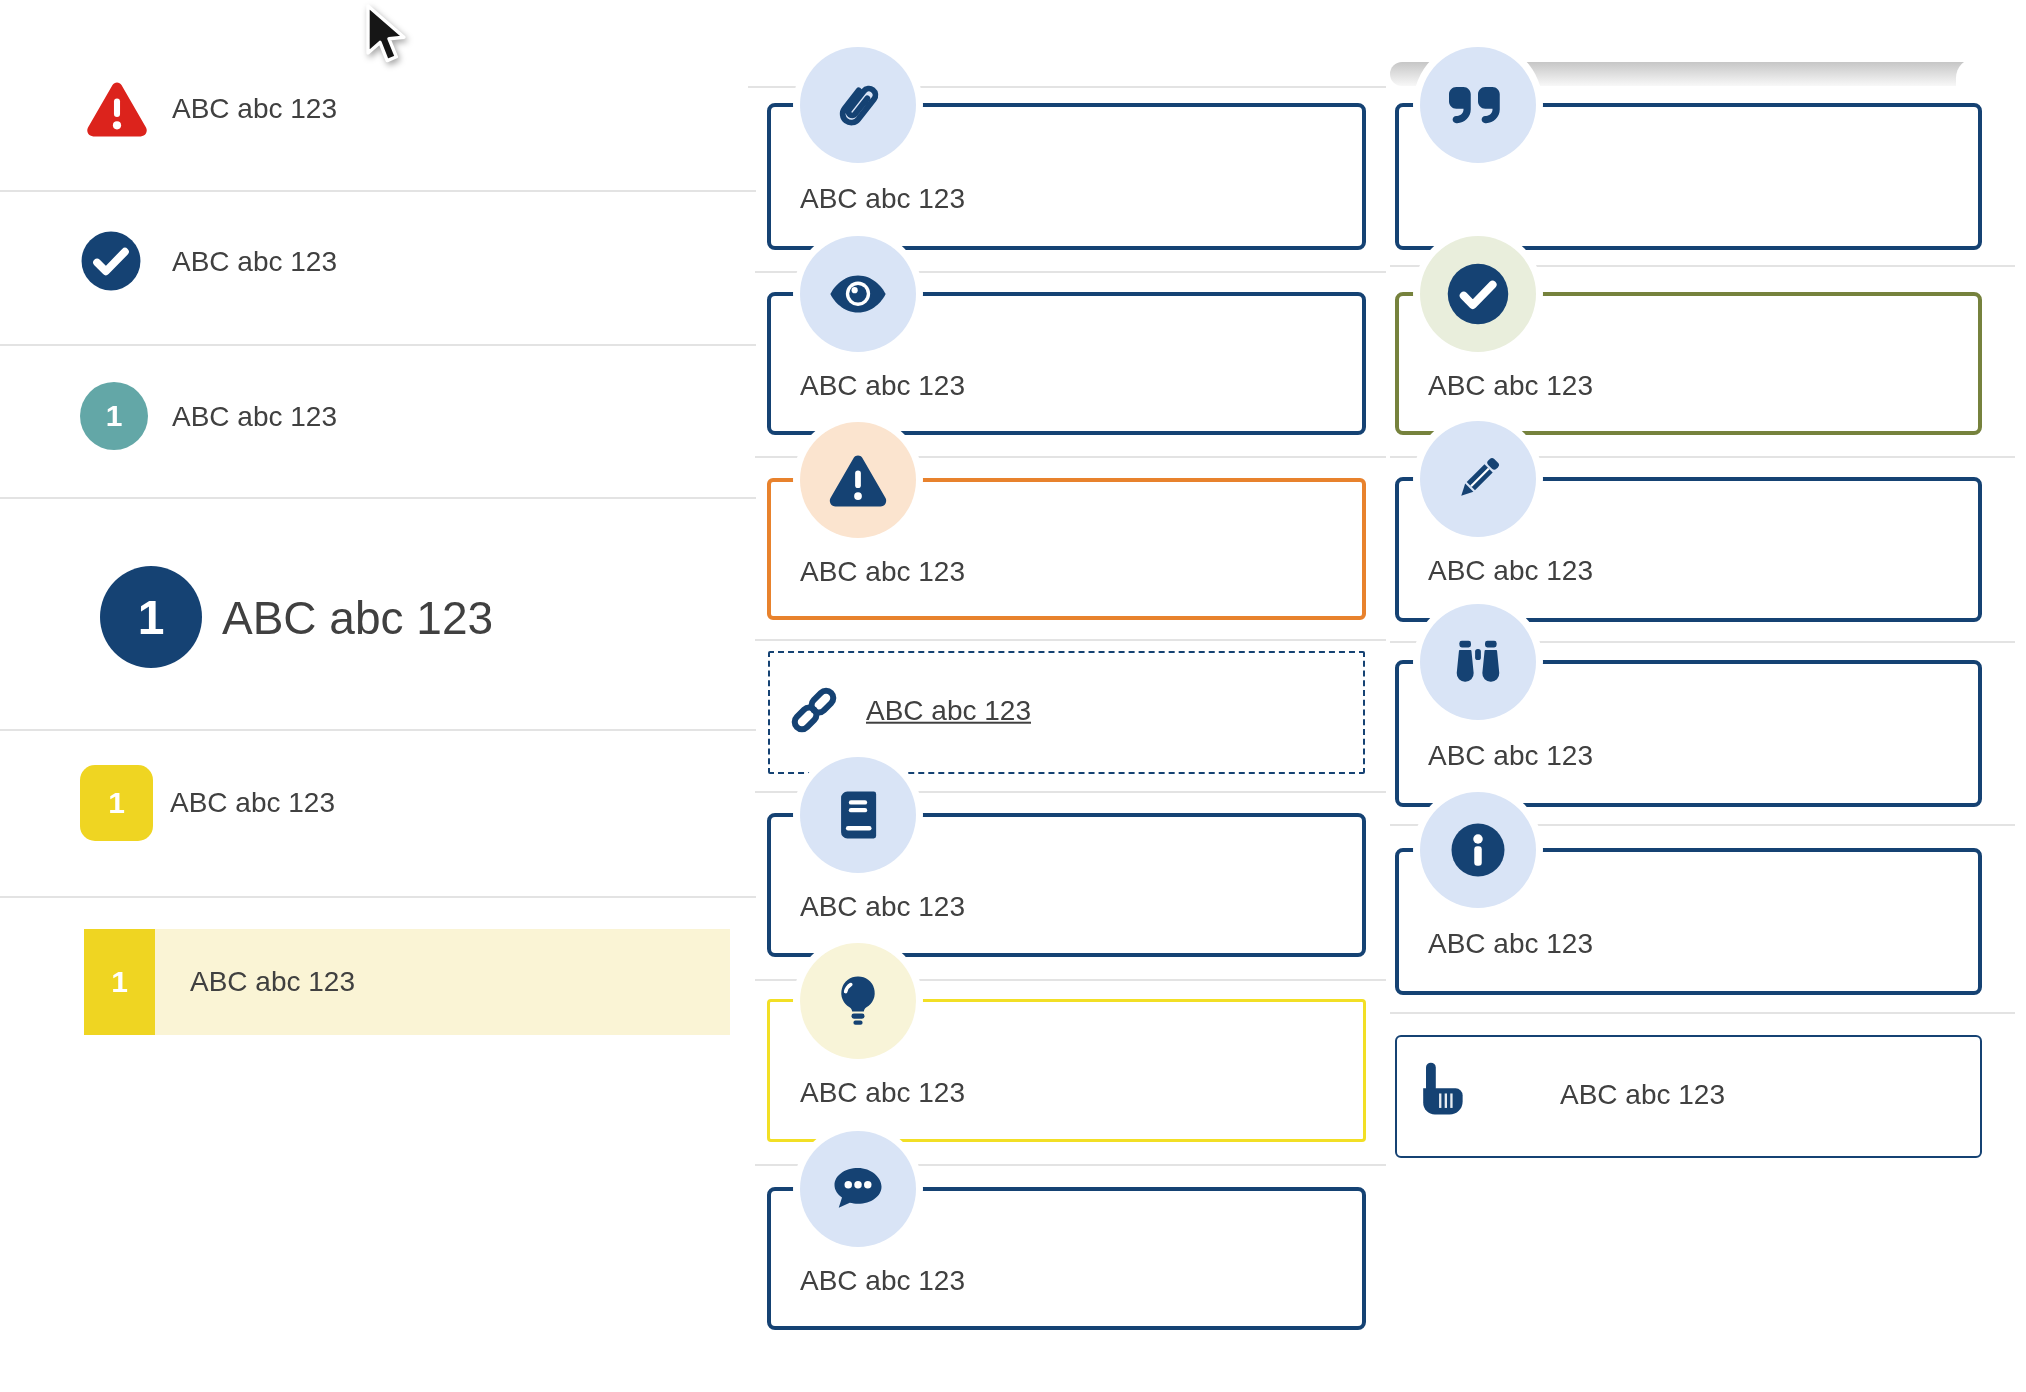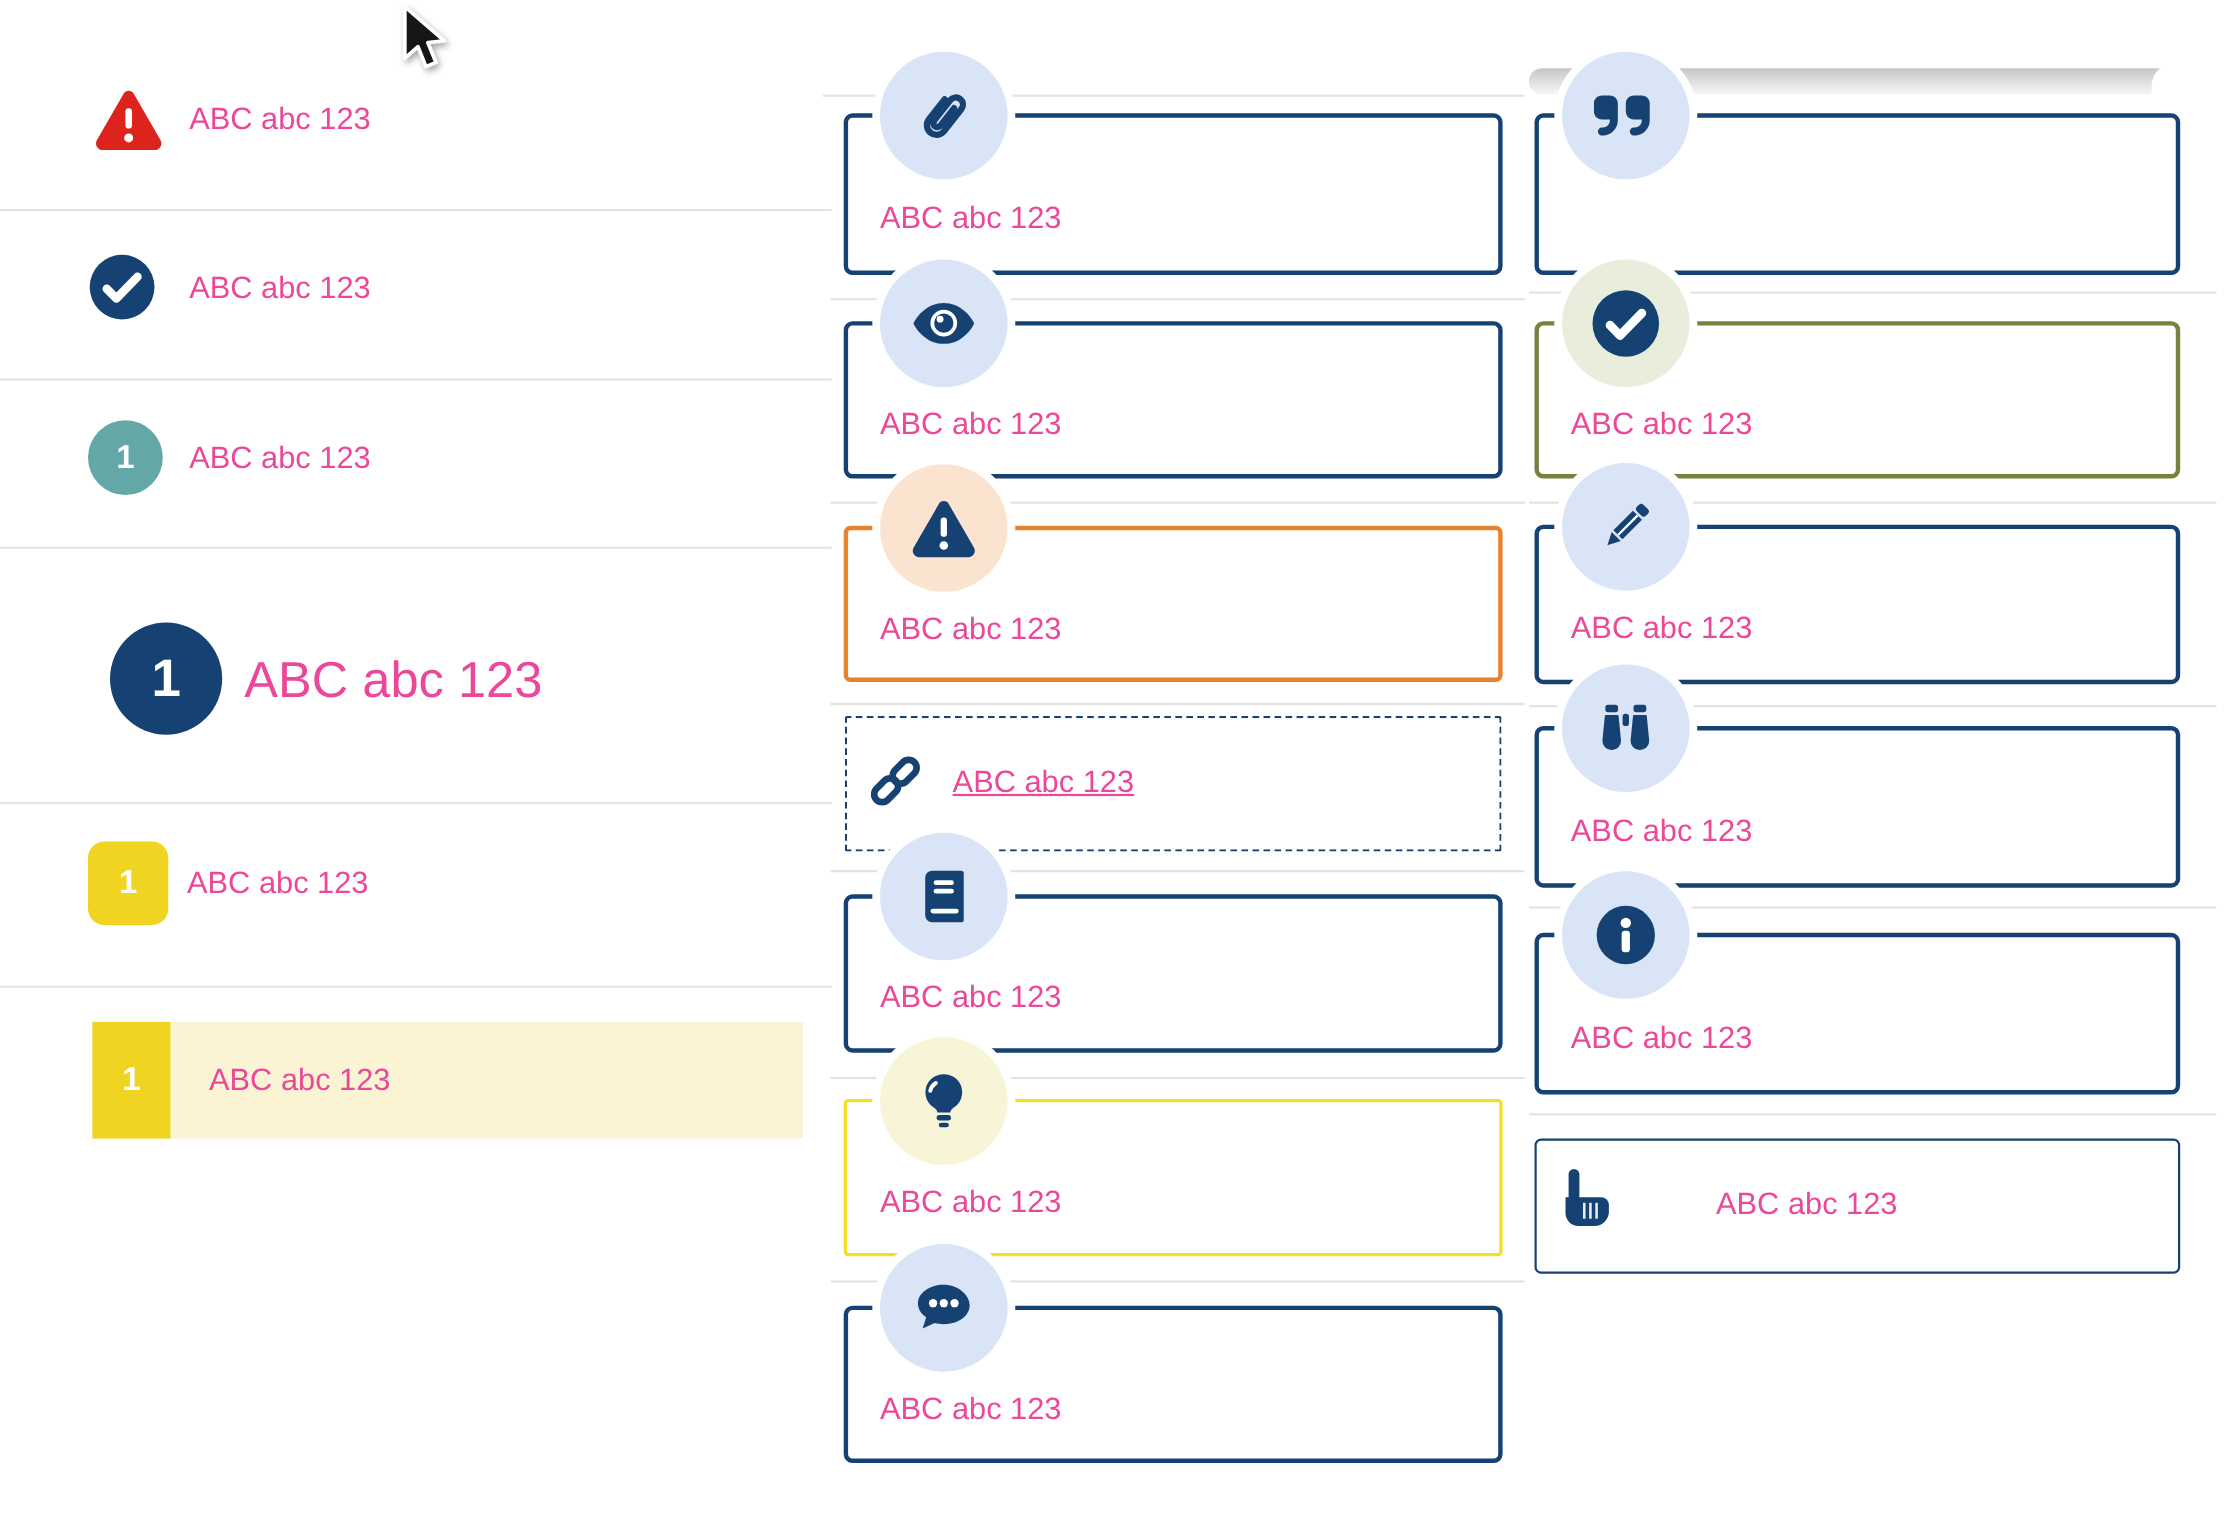--- a/index.html
+++ b/index.html
@@ -1,21 +1,21 @@
 <!DOCTYPE html>
 <html><head>
 <meta charset="utf-8">
 <style>
   html,body{margin:0;padding:0;background:#fff;}
   #screen{
     position:relative;width:2026px;height:1392px;overflow:hidden;background:#fff;
     font-family:"Liberation Sans","DejaVu Sans",sans-serif;color:#2b2b2b;
   }
   .divider{position:absolute;height:2px;background:#e3e3e3;}
-  .label{position:absolute;font-size:28px;color:#ec4899;white-space:nowrap;transform:translateY(-54%);}
+  .label{position:absolute;font-size:28px;color:#404040;white-space:nowrap;transform:translateY(-54%);}
   .card{position:absolute;background:#fff;border:4px solid #154273;border-radius:8px;box-sizing:border-box;}
   .icon-circle{
     position:absolute;width:116px;height:116px;border-radius:50%;
     box-shadow:0 0 0 7px #fff;display:flex;align-items:center;justify-content:center;z-index:3;
   }
   .bg-lightblue{background:#d9e4f6;}
   .bg-peach{background:#fbe4cf;}
   .bg-paleyellow{background:#f8f4d8;}
   .bg-sage{background:#e9eedc;}
   .badge-num{display:flex;align-items:center;justify-content:center;color:#fff;font-weight:bold;}

